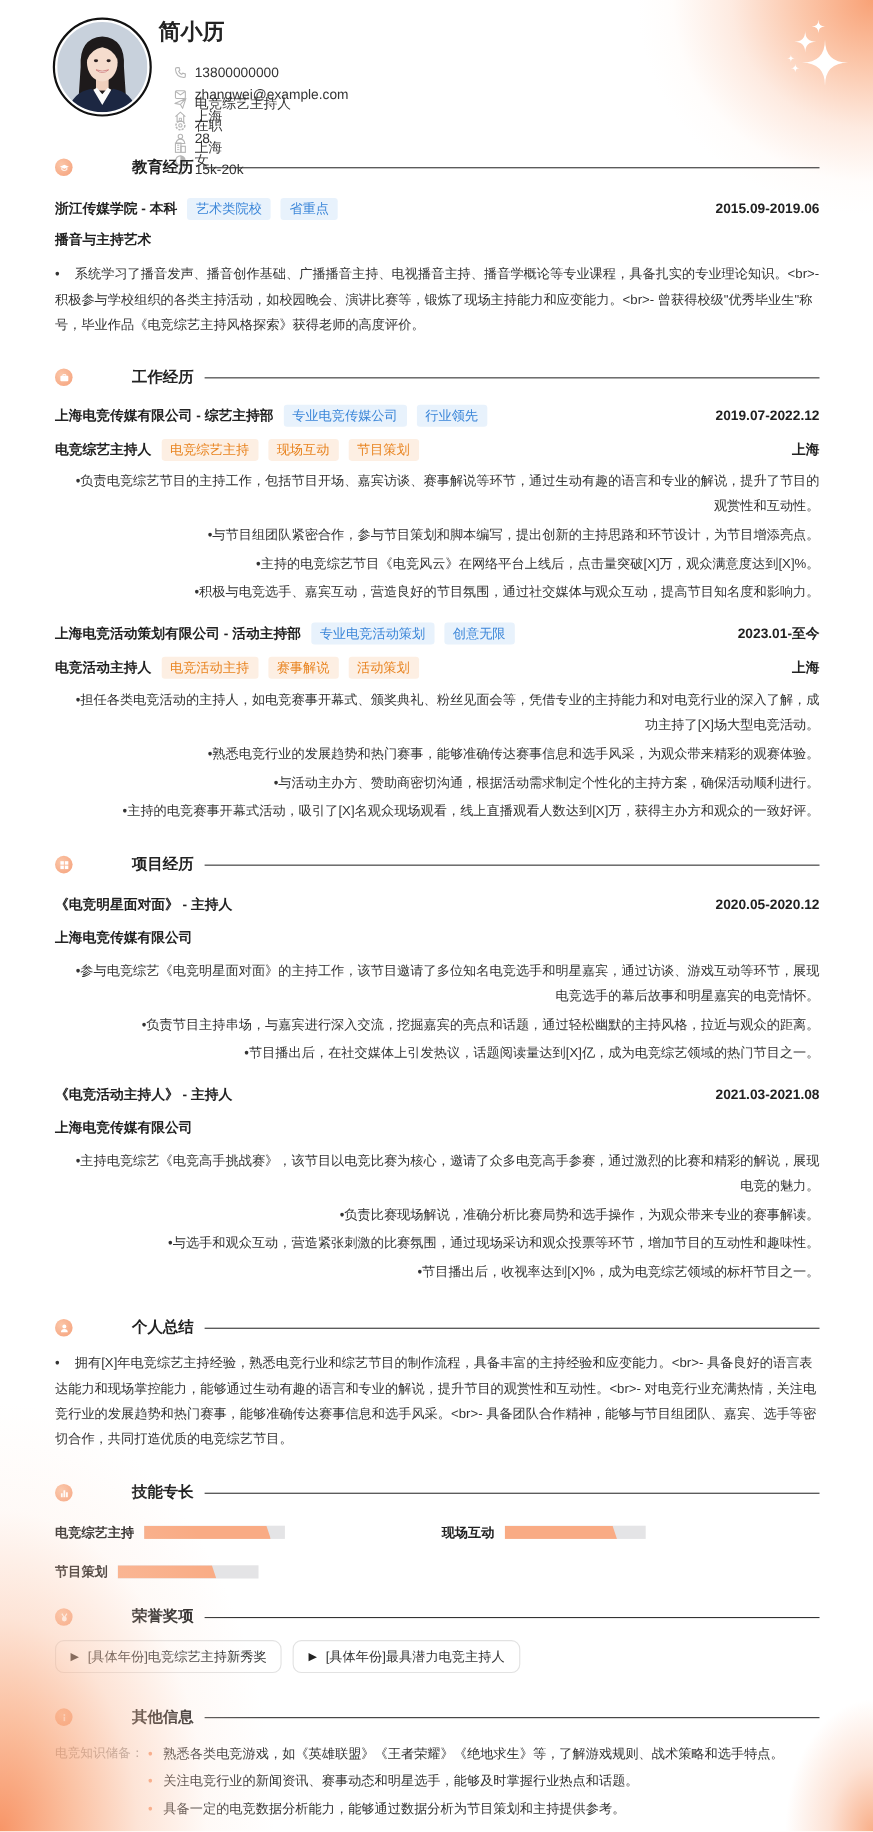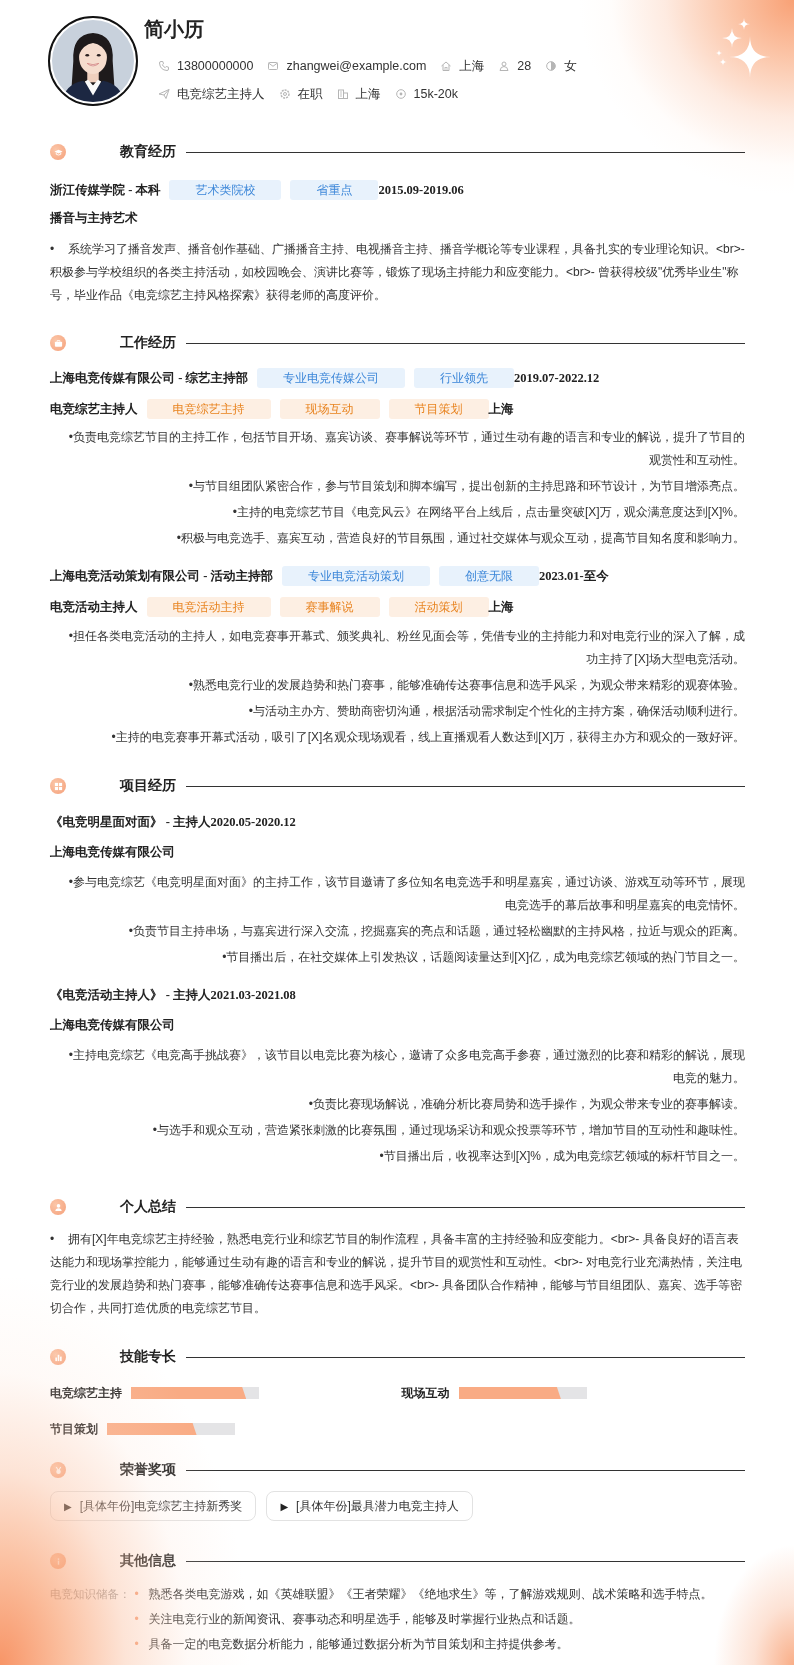--- a/index.html
+++ b/index.html
@@ -14,37 +14,37 @@
   .sparkles{position:absolute;left:700px;top:0;width:94px;height:90px;z-index:1;}
   .glow-bl{position:absolute;left:0;bottom:0;width:270px;height:400px;z-index:5;pointer-events:none;
     background:radial-gradient(ellipse 250px 390px at 0% 100%,rgba(247,140,90,.92) 0%,rgba(249,165,120,.72) 25%,rgba(251,195,165,.45) 50%,rgba(253,225,210,.18) 75%,rgba(255,255,255,0) 100%);}
   .glow-br{position:absolute;right:0;bottom:0;width:90px;height:130px;z-index:5;pointer-events:none;
     background:radial-gradient(ellipse 80px 120px at 100% 100%,rgba(248,160,115,.85) 0%,rgba(250,190,160,.45) 50%,rgba(255,255,255,0) 100%);}
 
   
   .avatar{position:absolute;left:48px;top:16px;width:90px;height:90px;border-radius:50%;border:2px solid #111;padding:2px;background:#fff;z-index:2;}
   .avatar svg{width:100%;height:100%;border-radius:50%;display:block;}
   .name{position:absolute;left:144px;top:15px;font-size:20px;font-weight:bold;color:var(--heading);margin:0;line-height:28px;}
-  .contact-row{position:absolute;left:158px;display:flex;align-items:flex-end;font-size:12.5px;color:var(--text);z-index:2;}
+  .contact-row{position:absolute;left:158px;display:flex;align-items:flex-start;font-size:12.5px;color:var(--text);z-index:2;flex-direction:column;}
   .row1{top:56px;} .row2{top:84px;}
   .contact{display:flex;align-items:center;margin-right:14px;height:20px;}
   .contact svg{width:12px;height:12px;margin-right:7px;flex:none;}
 
   
   .main{position:absolute;left:50px;top:141px;width:695px;z-index:2;}
   .section-title{display:flex;align-items:center;height:22px;}
   .title-icon{width:16px;height:16px;border-radius:50%;background:radial-gradient(circle at 35% 35%,#fbc6a8,var(--accent));display:flex;align-items:center;justify-content:center;margin-right:6px;flex:none;}
   .title-icon svg{width:9px;height:9px;display:block;}
   .title-text{font-size:14px;font-weight:bold;color:var(--heading);white-space:nowrap;margin-left:48px;}
   .title-line{flex:1;height:1px;background:#333;margin-left:10px;}
 
-  .row{display:flex;align-items:center;justify-content:flex-start;height:24px;font-family:Liberation Serif, serif;}
+  .row{display:flex;align-items:center;justify-content:space-between;height:24px;}
   .row-left{display:flex;align-items:center;}
   .strong{font-size:12.5px;font-weight:bold;color:var(--heading);white-space:nowrap;}
-  .tag{display:inline-block;height:20px;line-height:20px;padding:0 26px;font-size:12px;border-radius:3px;margin-left:9px;white-space:nowrap;}
+  .tag{display:inline-block;height:20px;line-height:20px;padding:0 8px;font-size:12px;border-radius:3px;margin-left:9px;white-space:nowrap;}
   .tag.blue{background:var(--tag-blue-bg);color:var(--tag-blue-text);}
   .tag.orange{background:var(--tag-orange-bg);color:var(--tag-orange-text);}
 
   .text{font-size:12px;line-height:23px;color:var(--text);margin:0;}
   .bullet{display:inline-block;width:18px;}
   ul.bullets{list-style:none;margin:0;padding:0;text-align:right;}
   ul.bullets li{font-size:12px;line-height:23px;color:var(--text);margin-bottom:3px;}
   ul.bullets li:last-child{margin-bottom:0;}
 
   

